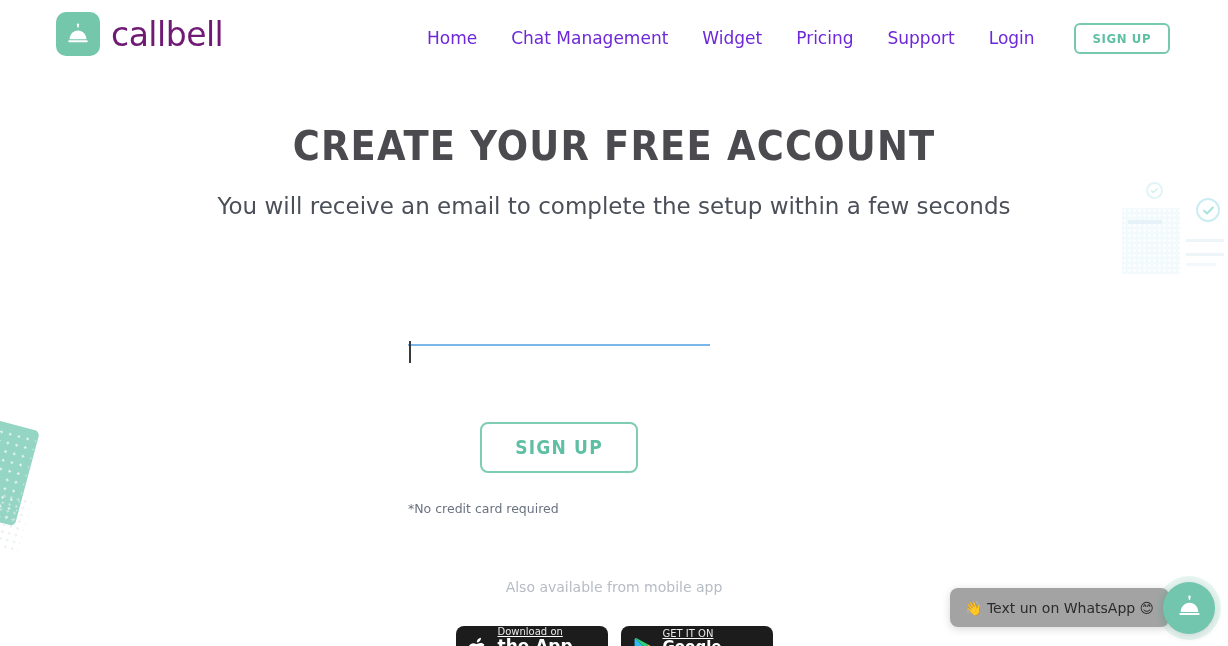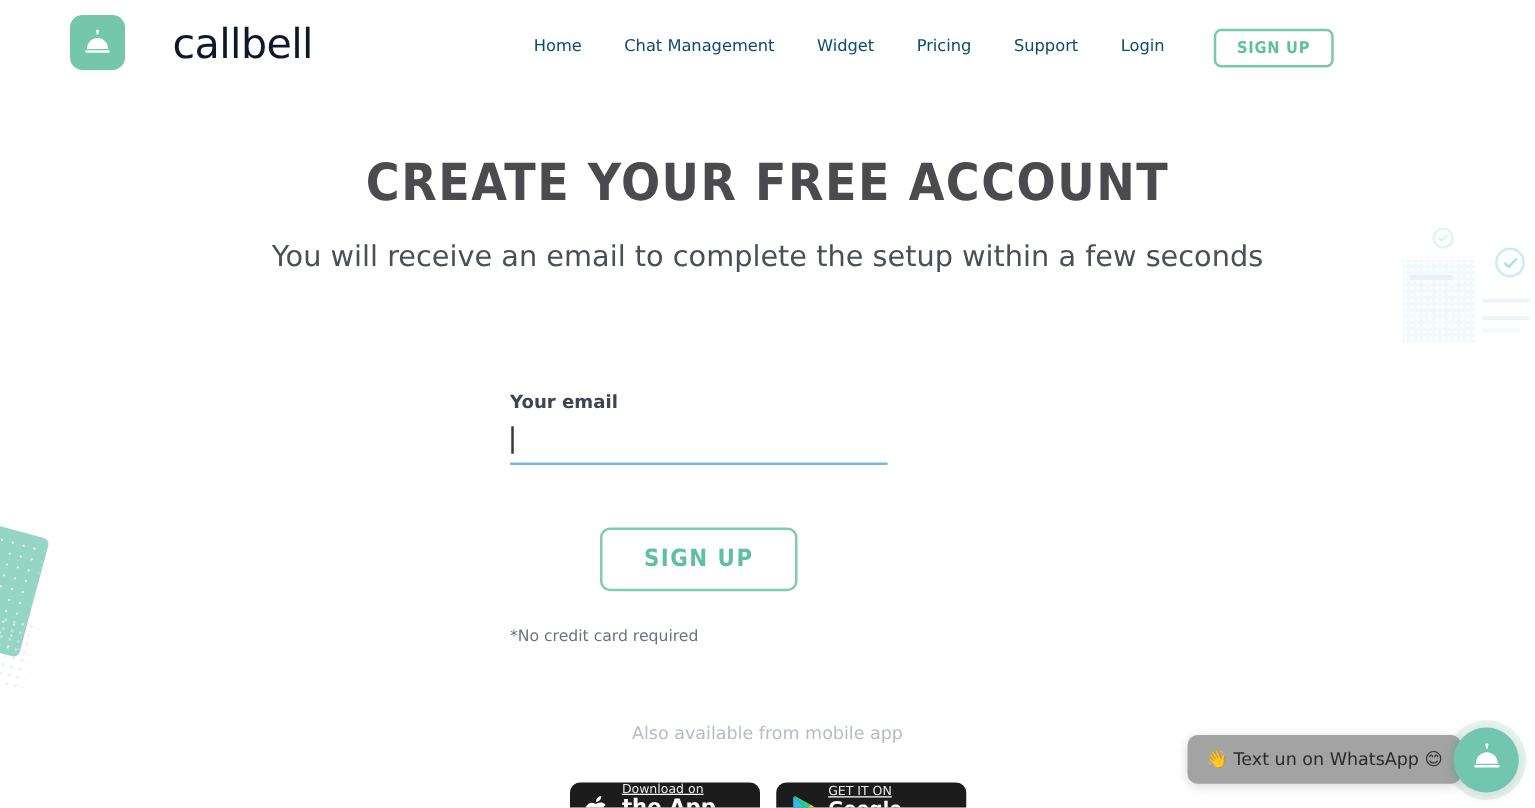--- a/index.html
+++ b/index.html
@@ -137,38 +137,37 @@
     width: 44px;
     height: 44px;
     border-radius: 10px;
     background: #74c7ab;
     display: flex;
     align-items: center;
     justify-content: center;
   }
   .brand-name {
     font-size: 33px;
-    color: #0f172a;
+    color: #701a75;
     letter-spacing: -0.5px;
     font-weight: 400;
     font-family: "DejaVu Sans", sans-serif;
-    margin-left: 27px;
   }
 
   .nav {
     position: absolute;
     left: 410px;
     top: 22px;
     display: flex;
     align-items: center;
     gap: 0;
   }
   .nav-link {
-    font-size: 13px;
-    color: #0c4a6e;
+    font-size: 17px;
+    color: #6d28d9;
     text-decoration: none;
     padding: 0 17px;
     line-height: 32px;
     white-space: nowrap;
     font-family: "DejaVu Sans", sans-serif;
   }
   .nav-signup {
     margin-left: 22px;
     border: 2px solid #78c8ae;
     border-radius: 6px;
@@ -426,21 +425,20 @@
     <a class="nav-link" href="#">Support</a>
     <a class="nav-link" href="#">Login</a>
     <a class="nav-signup" href="#">SIGN UP</a>
   </nav>
 </div>
 
 <h1 class="hero-title">CREATE YOUR FREE ACCOUNT</h1>
 <p class="hero-sub">You will receive an email to complete the setup within a few seconds</p>
 
 <div class="form">
-  <label class="field-label">Your email</label>
   <input class="field-input" type="email" autofocus="" placeholder="" style="">
   <div class="submit-wrap">
     <button class="submit-btn">SIGN UP</button>
   </div>
   <div class="note">*No credit card required</div>
 </div>
 <div class="caret"></div>
 
 <div class="apps">
   <div class="apps-label">Also available from mobile app</div>

